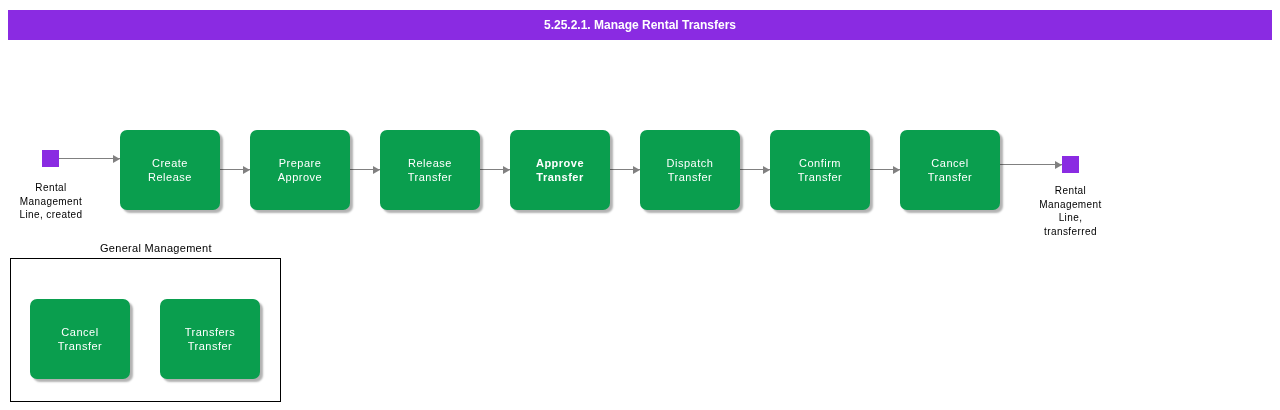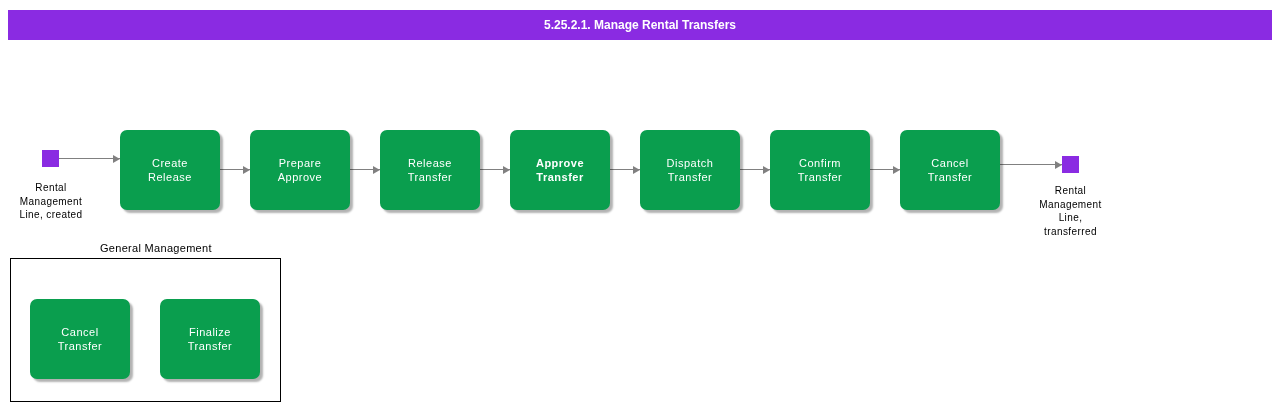--- a/index.html
+++ b/index.html
@@ -125,16 +125,16 @@
   <div class="event-label" style="left:1024px; top:184px; width:93px;">Rental
 Management
 Line,
 transferred</div>
 
   <div class="ga-label">General Management</div>
   <div class="ga-box"></div>
 
   <div class="activity" style="left:30px; top:299px;">Cancel
 Transfer</div>
-  <div class="activity" style="left:160px; top:299px;">Finalize
+  <div class="activity" style="left:160px; top:299px;">Transfers
 Transfer</div>
 
 </div>
 
 </body></html>

